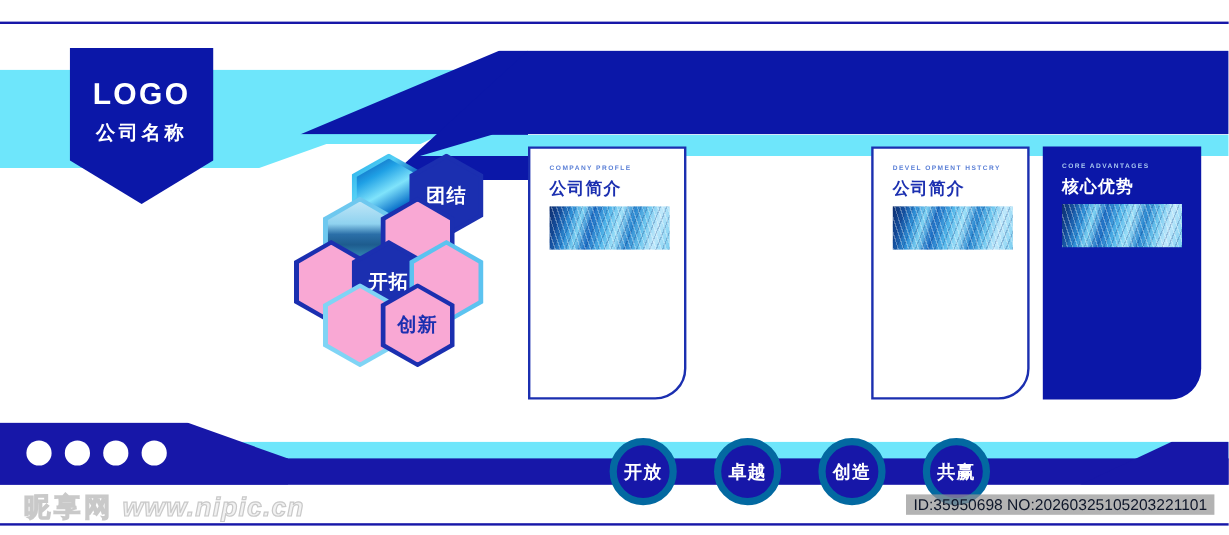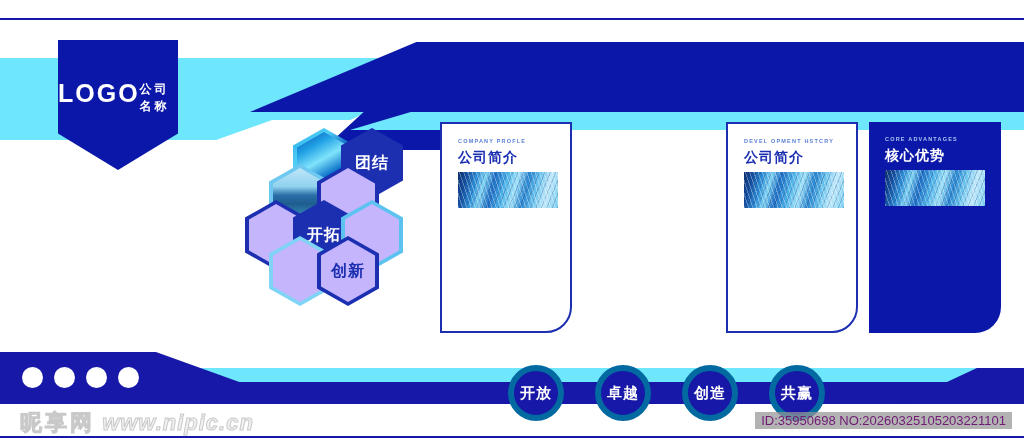--- a/index.html
+++ b/index.html
@@ -41,39 +41,40 @@
     position: absolute; left: 350px; top: 112px; width: 674px; height: 18px;
     background: #6ee6fb;
     clip-path: polygon(9% 0, 100% 0, 100% 100%, 0 100%);
   }
 
   
   .logo-banner {
     position: absolute; left: 58px; top: 40px; width: 120px; height: 130px;
     background: #0b17a8;
     clip-path: polygon(0 0, 100% 0, 100% 72%, 50% 100%, 0 72%);
-    display: flex; flex-direction: row;
+    display: flex; flex-direction: column;
     align-items: center; justify-content: center;
     padding-bottom: 22px;
     z-index: 5;
+    text-align: right;
   }
   .logo-main { color: #fff; font-size: 25px; font-weight: bold; letter-spacing: 2px; line-height: 1.1; }
-  .logo-sub  { color: #fff; font-size: 12px; font-weight: bold; letter-spacing: 3px; margin-top: 7px; }
+  .logo-sub  { color: #fff; font-size: 16px; font-weight: bold; letter-spacing: 3px; margin-top: 7px; }
 
   
   #hexes { position: absolute; left: 255px; top: 128px; width: 190px; height: 230px; }
   .hex { position: absolute; width: 62px; height: 70px; }
   .hex .shape {
     position: absolute; inset: 0;
     clip-path: polygon(50% 0, 100% 25%, 100% 75%, 50% 100%, 0 75%, 0 25%);
   }
   .hex .inner {
     position: absolute; inset: 4px;
     clip-path: polygon(50% 0, 100% 25%, 100% 75%, 50% 100%, 0 75%, 0 25%);
-    background: #c4b5fd;
+    background: #f9a8d4;
     display:flex; align-items:center; justify-content:center;
   }
   .hex .lbl { font-size: 16px; font-weight: bold; color: #ffffff; letter-spacing: 1px; }
   .hex.dark .shape { background: #1b2fb0; }
   .hex.dark .inner { background: #1b2fb0; }
   .hex.outline-dark .shape { background: #1b2fb0; }
   .hex.outline-light .shape { background: #5cc3f0; }
   .hex.outline-lighter .shape { background: #7fd4f5; }
   .hex.img1 .shape { background: linear-gradient(135deg,#1fa8e8 0%,#54d0f5 30%,#0d5fc0 55%,#38bdf0 80%,#8fe0fb 100%); }
   .hex.img1 .inner { background: linear-gradient(150deg,#0a4fae 0%,#1fa0e5 25%,#7fe3fb 45%,#0f76cc 65%,#35c6f2 85%,#bdf0ff 100%); }
@@ -150,21 +151,21 @@
   
   .wm-left {
     position: absolute; left: 20px; top: 408px;
     font-size: 22px; font-style: italic; font-weight: bold;
     color: #f2f2f2; -webkit-text-stroke: 1px #c9c9c9;
     letter-spacing: 1px; white-space: nowrap;
   }
   .wm-left .cjk { font-style: normal; letter-spacing: 3px; }
   .wm-id {
     position: absolute; right: 12px; top: 412px;
-    background: rgba(150,150,150,.72); color: #701a75;
+    background: rgba(150,150,150,.72); color: #0f172a;
     font-size: 13px; padding: 1px 6px; white-space: nowrap;
   }
 </style>
 </head>
 <body>
 
 <div id="stage">
 
   <div class="frame-rule top"></div>
 

